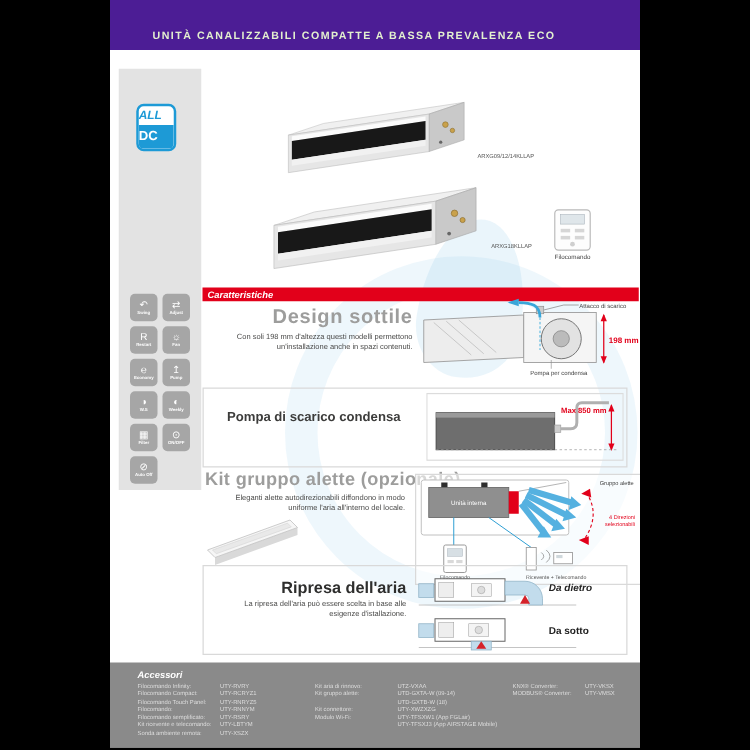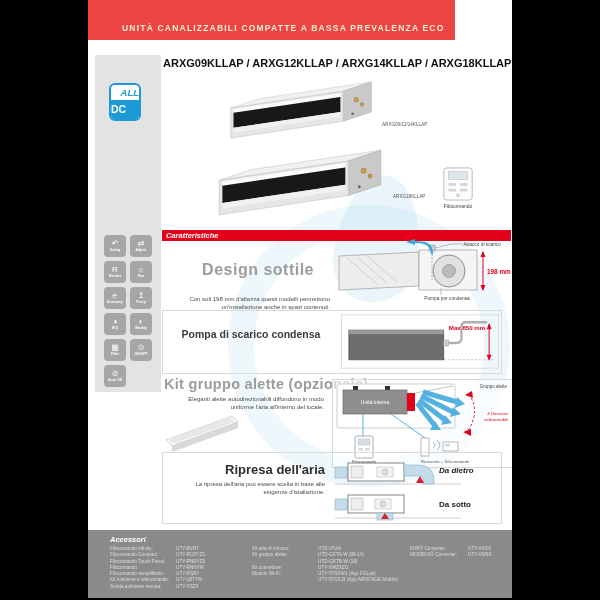--- a/index.html
+++ b/index.html
@@ -1,29 +1,29 @@
 <!DOCTYPE html>
 <html><head>
 <meta charset="utf-8">
 <style>
   html,body{margin:0;padding:0;}
   body{width:600px;height:600px;background:#000;position:relative;overflow:hidden;
        font-family:"Liberation Sans", sans-serif;}
   .page{position:absolute;left:88px;top:0;width:424px;height:598px;background:#fff;overflow:hidden;}
 
   
-  .gbar{position:absolute;left:0;top:0;width:367px;height:40px;background:#ef4444;}
+  .gbar{position:absolute;left:0;top:0;width:424px;height:40px;background:#4c1d95;}
   .gbar .gtxt{position:absolute;left:34px;top:23px;font-size:8.5px;letter-spacing:1.2px;
        color:#e3f0cf;font-weight:bold;white-space:nowrap;}
 
   
   .sidebar{position:absolute;left:7px;top:55px;width:66px;height:337px;background:#e3e3e3;}
   .alldc{position:absolute;left:14px;top:28px;width:28px;height:34px;border:2px solid #1d9ad6;
        border-radius:6px;background:#fff;overflow:hidden;}
-  .alldc .all{display:block;height:15px;text-align:right;font-weight:bold;font-style:italic;
+  .alldc .all{display:block;height:15px;text-align:left;font-weight:bold;font-style:italic;
        color:#1d9ad6;font-size:9.5px;line-height:16px;}
   .alldc .dc{display:block;height:19px;background:#1d9ad6;font-weight:bold;
        color:#fff;font-size:10.5px;line-height:18px;}
   .icons{position:absolute;left:9px;top:180px;width:50px;display:grid;
        grid-template-columns:22px 22px;grid-gap:4px;}
   .fi{width:22px;height:22px;background:#a6a6a6;border-radius:4px;color:#fff;display:flex;
        flex-direction:column;align-items:center;justify-content:center;overflow:hidden;}
   .fi .g{font-size:8px;line-height:9px;}
   .fi .l{font-size:3.5px;line-height:4.5px;font-weight:bold;white-space:nowrap;}
 
@@ -44,21 +44,21 @@
   .wm2{position:absolute;left:248px;top:175px;width:84px;height:128px;background:rgba(141,200,232,.18);
        border-radius:50% 50% 54% 46% / 66% 66% 34% 34%;transform:rotate(9deg);}
 
   
   .redbar{position:absolute;left:74px;top:220px;width:349px;height:11px;background:#e2001a;margin-top:10px;}
   .redbar span{display:block;margin-left:4px;font-size:7.5px;line-height:11px;color:#fff;
        font-weight:bold;font-style:italic;}
 
   
   .s1text{position:absolute;left:76px;top:245px;width:166px;text-align:right;}
-  .s1text h2{margin:16px;font-size:16px;font-weight:bold;color:#9d9d9c;letter-spacing:.5px;}
+  .s1text h2{margin:0;font-size:16px;font-weight:bold;color:#9d9d9c;letter-spacing:.5px;}
   .sdesc{font-size:6px;line-height:8px;color:#4b4b4a;margin-top:3px;}
   .s1diag{position:absolute;left:247px;top:238px;overflow:visible;}
 
   
   .s2box{position:absolute;left:74px;top:310px;width:338px;height:62px;border:1px solid #d9d9d9;}
   .s2text{position:absolute;left:4px;top:17px;width:168px;text-align:center;font-weight:bold;
        font-size:10.5px;line-height:13px;color:#3c3c3b;}
   .s2diag{position:absolute;left:178px;top:3px;}
 
   
@@ -148,21 +148,20 @@
           <span class="g">⊙</span>
           <span class="l">ON/OFF</span>
         </div>
       <div class="fi">
           <span class="g">⊘</span>
           <span class="l">Auto Off</span>
         </div>
     </div>
   </div>
 
-  <div class="models">ARXG09KLLAP / ARXG12KLLAP / ARXG14KLLAP / ARXG18KLLAP</div>
 
   <svg class="unit1" width="160" height="60" viewBox="0 0 170 64">
     <polygon points="10,30 130,12 160,2 40,20" fill="#f0f0f0" stroke="#c3c3c3" stroke-width="0.5"></polygon>
     <polygon points="130,12 160,2 160,34 130,44" fill="#c9c9c9" stroke="#a8a8a8" stroke-width="0.5"></polygon>
     <polygon points="10,30 130,12 130,44 10,62" fill="#e6e6e6" stroke="#bdbdbd" stroke-width="0.5"></polygon>
     <polygon points="13,31 127,14 127,18 13,35" fill="#fbfbfb"></polygon>
     <polygon points="13,35 127,18 127,34 13,51" fill="#181818"></polygon>
     <polygon points="13,51 127,34 127,39 13,56" fill="#f1f1f1"></polygon>
     <circle cx="144" cy="21" r="2.4" fill="#c9a14b" stroke="#8a6d2f" stroke-width="0.5"></circle>
     <circle cx="150" cy="26" r="1.9" fill="#c9a14b" stroke="#8a6d2f" stroke-width="0.5"></circle>

